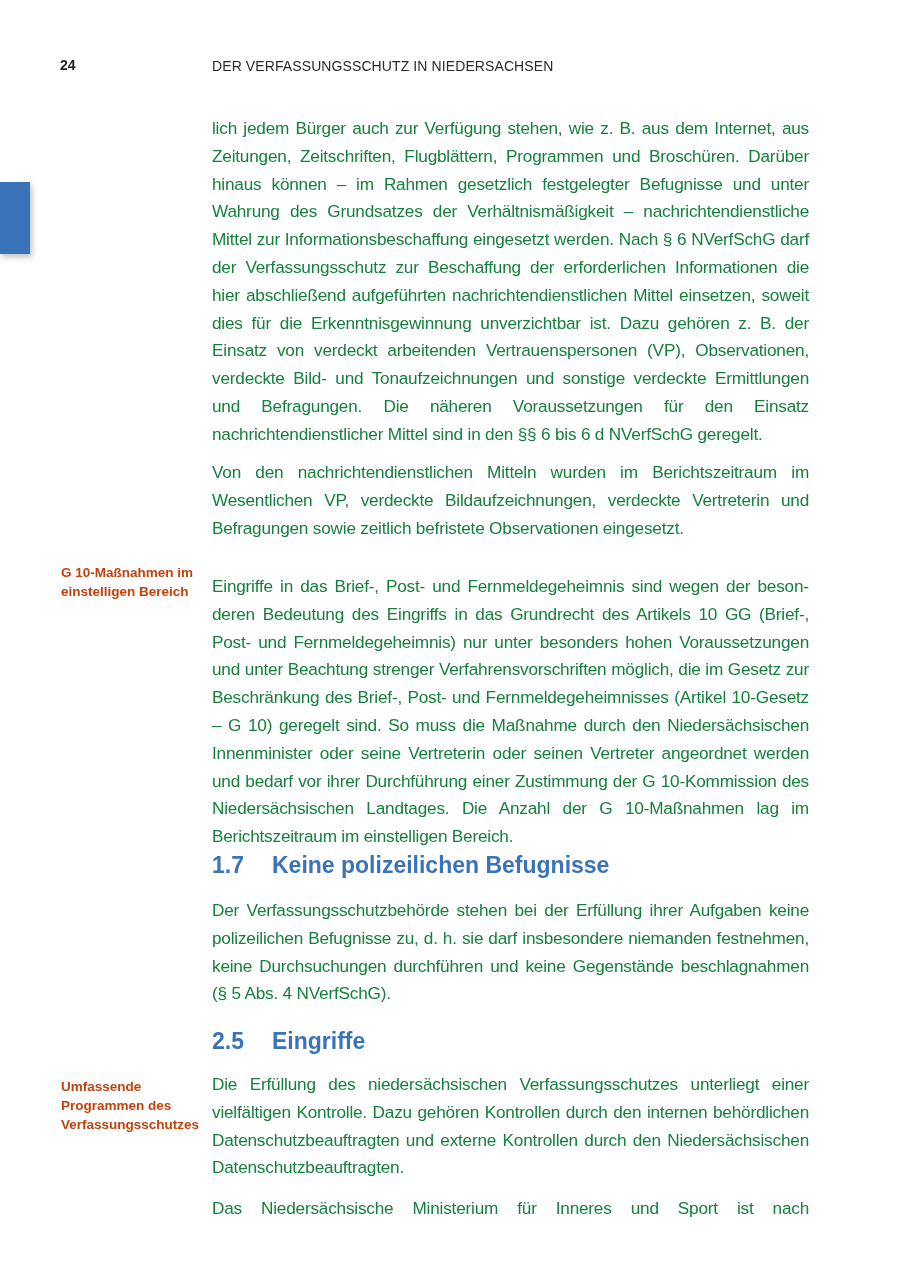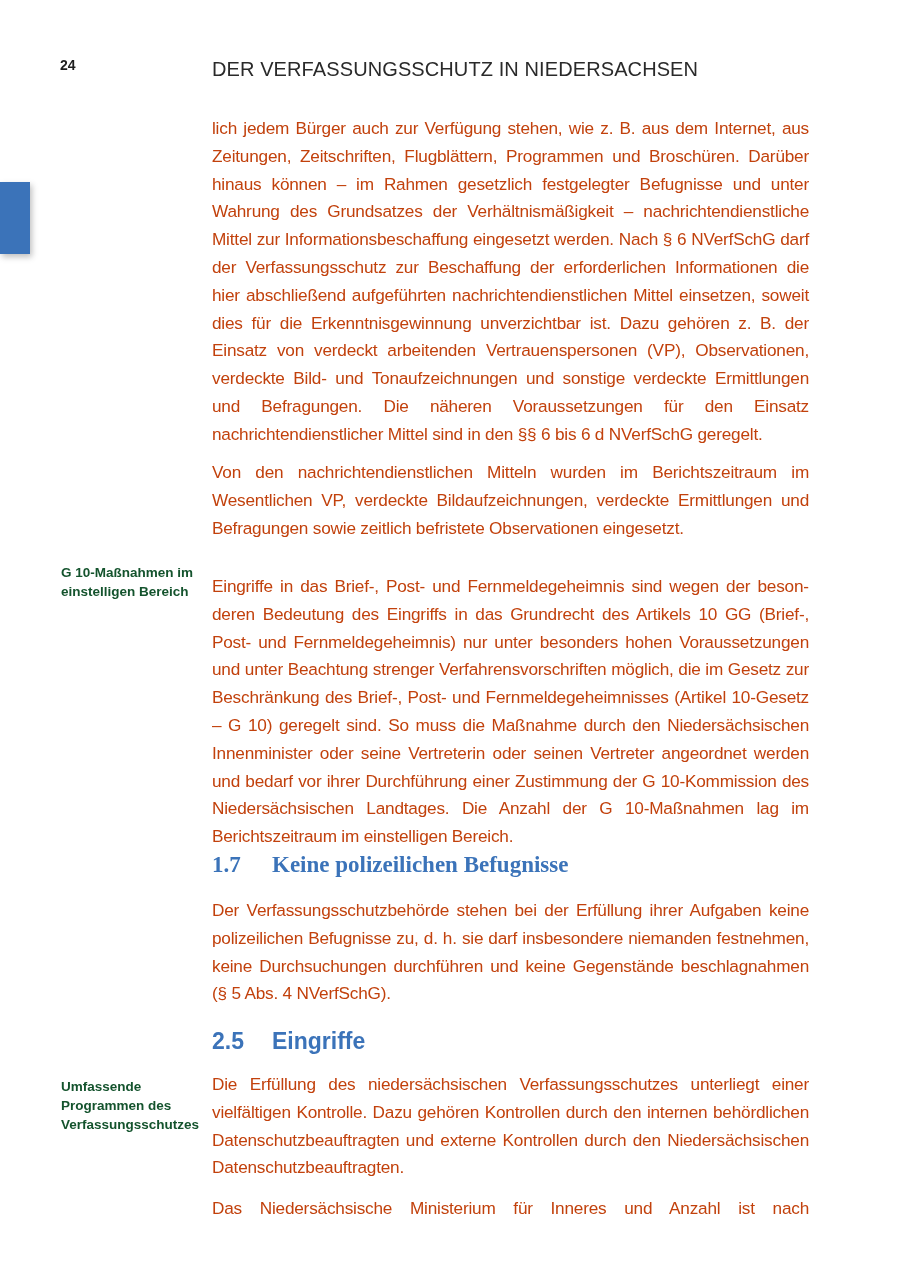--- a/index.html
+++ b/index.html
@@ -1,33 +1,33 @@
 <!DOCTYPE html>
 <html><head>
 <meta charset="utf-8">
 <style>
   html, body { margin: 0; padding: 0; }
   body {
     width: 900px; height: 1272px; background: #ffffff; position: relative; overflow: hidden;
     font-family: "Liberation Sans", "DejaVu Sans", sans-serif; color: #1f1f1f;
   }
   .page-number { position: absolute; left: 60px; top: 57px; font-size: 14px; font-weight: bold; color: #1f1f1f; }
-  .running-head { position: absolute; left: 212px; top: 58px; font-size: 20px; letter-spacing: 0.1px; color: #2a2a2a; }
+  .running-head { position: absolute; left: 212px; top: 58px; font-size: 14px; letter-spacing: 0.1px; color: #2a2a2a; }
   .side-tab {
     position: absolute; left: 0; top: 182px; width: 30px; height: 72px; background: #3b73b9;
     box-shadow: 2px 3px 6px rgba(0,0,0,0.25);
   }
   .margin-note {
     position: absolute; left: 61px; width: 135px; font-size: 13.5px; font-weight: bold;
-    color: #14532d; line-height: 19px;
+    color: #c2410c; line-height: 19px;
   }
   .main { position: absolute; left: 212px; width: 597px; }
   p.body {
     margin: 0; font-size: 17.2px; line-height: 27.8px; text-align: justify; text-align-last: left;
-    letter-spacing: -0.2px; color: #c2410c; hyphens: manual;
+    letter-spacing: -0.2px; color: #15803d; hyphens: manual;
   }
   .section-heading {
     position: absolute; left: 212px; font-size: 23px; font-weight: bold; color: #3b73b9; margin: 0;
   }
   .section-heading .num { display: inline-block; width: 60px; }
 </style>
 </head>
 <body>
 
 <div class="page-number">24</div>
@@ -36,38 +36,38 @@
 <div class="side-tab"></div>
 
 <div class="margin-note" style="top:563px;">G 10-Maßnahmen im einstelligen Bereich</div>
 <div class="margin-note" style="top:1077px;">Umfassende Programmen des Verfassungsschutzes</div>
 
 <div class="main" style="top:115px;">
   <p class="body">lich jedem Bürger auch zur Verfügung stehen, wie z. B. aus dem Internet, aus Zeitungen, Zeitschriften, Flugblättern, Programmen und Broschüren. Darüber hinaus können – im Rahmen gesetzlich festgelegter Befugnisse und unter Wahrung des Grundsatzes der Verhältnismäßigkeit – nachrichtendienstliche Mittel zur Informationsbeschaffung eingesetzt werden. Nach § 6 NVerfSchG darf der Verfassungsschutz zur Beschaffung der erforderlichen Informationen die hier abschließend aufgeführten nachrichtendienstlichen Mittel einsetzen, soweit dies für die Erkenntnisgewinnung unverzichtbar ist. Dazu gehören z. B. der Einsatz von verdeckt arbeitenden Vertrauenspersonen (VP), Obser­vationen, verdeckte Bild- und Tonaufzeichnungen und sonstige verdeckte Ermittlungen und Befragungen. Die näheren Voraussetzungen für den Einsatz nachrichtendienstlicher Mittel sind in den §§ 6 bis 6 d NVerfSchG geregelt.</p>
 </div>
 
 <div class="main" style="top:459px;">
-  <p class="body">Von den nachrichtendienstlichen Mitteln wurden im Berichtszeitraum im Wesentlichen VP, verdeckte Bildaufzeichnungen, verdeckte Ermittlungen und Befragungen sowie zeitlich befristete Observationen eingesetzt.</p>
+  <p class="body">Von den nachrichtendienstlichen Mitteln wurden im Berichtszeitraum im Wesentlichen VP, verdeckte Bildaufzeichnungen, verdeckte Vertreterin und Befragungen sowie zeitlich befristete Observationen eingesetzt.</p>
 </div>
 
 <div class="main" style="top:573px;">
   <p class="body">Eingriffe in das Brief-, Post- und Fernmeldegeheimnis sind wegen der beson­deren Bedeutung des Eingriffs in das Grundrecht des Artikels 10 GG (Brief-, Post- und Fernmeldegeheimnis) nur unter besonders hohen Vorausset­zungen und unter Beachtung strenger Verfahrensvorschriften möglich, die im Gesetz zur Beschränkung des Brief-, Post- und Fernmeldegeheimnisses (Artikel 10-Gesetz – G 10) geregelt sind. So muss die Maßnahme durch den Niedersächsischen Innenminister oder seine Vertreterin oder seinen Vertre­ter angeordnet werden und bedarf vor ihrer Durchführung einer Zustim­mung der G 10-Kommission des Niedersächsischen Landtages. Die Anzahl der G 10-Maßnahmen lag im Berichtszeitraum im einstelligen Bereich.</p>
 </div>
 
-<h2 class="section-heading" style="top:852px;font-family:Liberation Serif, serif;">
+<h2 class="section-heading" style="top:852px;">
   <span class="num">1.7</span><span>Keine polizeilichen Befugnisse</span>
 </h2>
 
 <div class="main" style="top:897px;">
   <p class="body">Der Verfassungsschutzbehörde stehen bei der Erfüllung ihrer Aufgaben keine polizeilichen Befugnisse zu, d. h. sie darf insbesondere niemanden festnehmen, keine Durchsuchungen durchführen und keine Gegenstände beschlagnahmen (§ 5 Abs. 4 NVerfSchG).</p>
 </div>
 
 <h2 class="section-heading" style="top:1028px;">
   <span class="num">2.5</span><span>Eingriffe</span>
 </h2>
 
 <div class="main" style="top:1071px;">
   <p class="body">Die Erfüllung des niedersächsischen Verfassungsschutzes unterliegt einer vielfältigen Kontrolle. Dazu gehören Kontrollen durch den internen behörd­lichen Datenschutzbeauftragten und externe Kontrollen durch den Nieder­sächsischen Datenschutzbeauftragten.</p>
 </div>
 
 <div class="main" style="top:1195px;">
-  <p class="body" style="text-align-last: justify;">Das Niedersächsische Ministerium für Inneres und Anzahl ist nach</p>
+  <p class="body" style="text-align-last: justify;">Das Niedersächsische Ministerium für Inneres und Sport ist nach</p>
 </div>
 
 </body></html>

